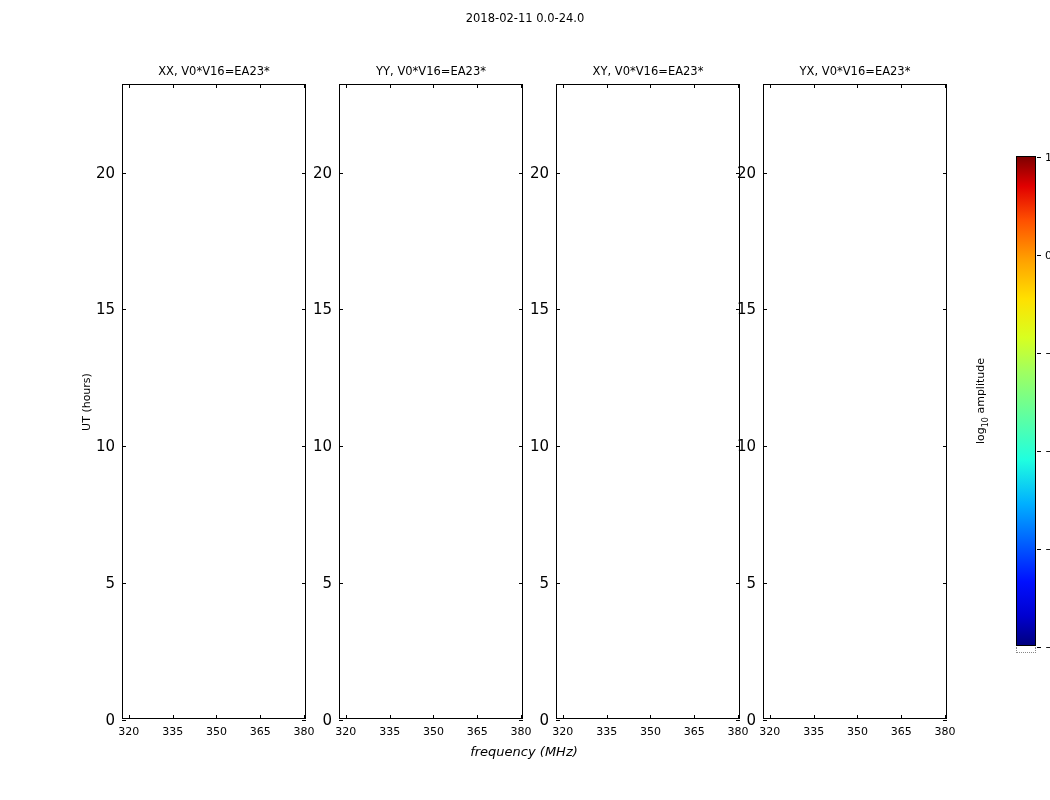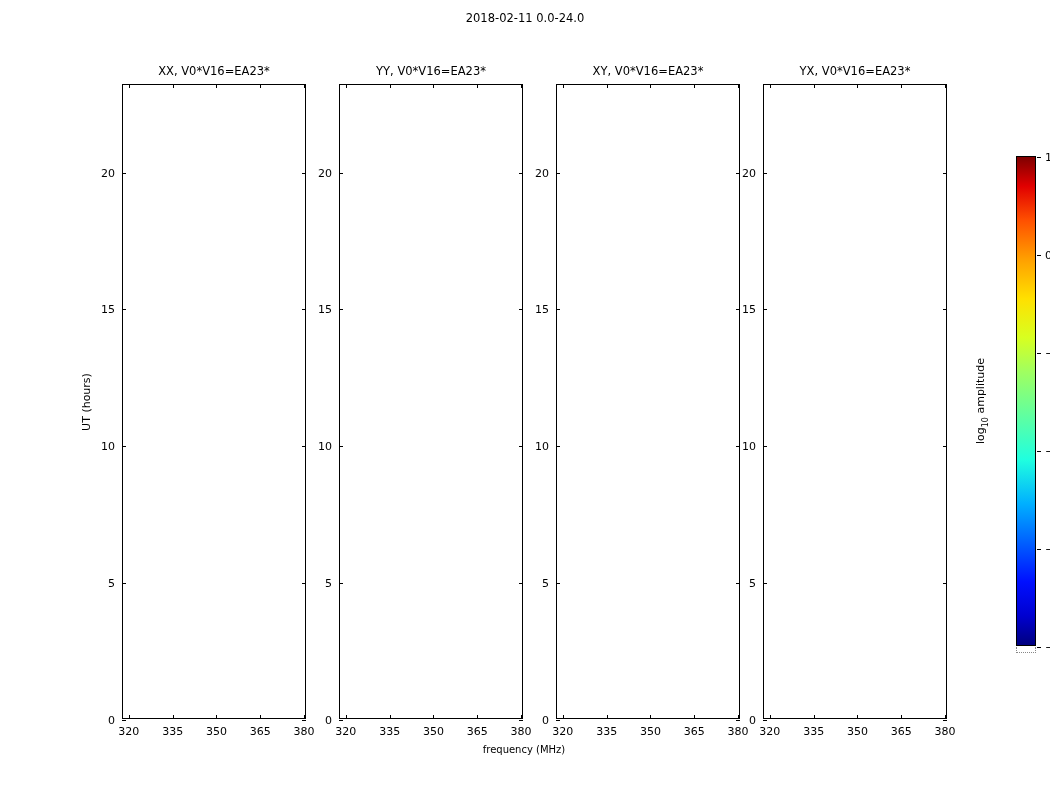--- a/index.html
+++ b/index.html
@@ -74,41 +74,42 @@
   .ytick-right {
     position: absolute;
     right: -1px;
     width: 4px;
     height: 1px;
     background: #000;
   }
   .yticklabel {
     position: absolute;
     left: -8px;
-    font-size: 11px;
+    font-size: 15px;
     transform: translate(-100%, -50%);
     white-space: nowrap;
   }
   .ylabel {
     position: absolute;
     left: 86px;
     top: 402px;
     font-size: 11px;
     transform: translate(-50%, -50%) rotate(-90deg);
     transform-origin: center center;
     white-space: nowrap;
   }
   .xlabel {
     position: absolute;
     top: 744px;
     left: 424px;
     width: 200px;
     text-align: center;
-    font-size: 10px;
-    white-space: nowrap;
+    font-size: 13px;
+    white-space: nowrap;
+    font-style: italic;
   }
   
   #cbar {
     position: absolute;
     left: 1016px;
     top: 156px;
     width: 20px;
     height: 490px;
     box-sizing: border-box;
     border: 1px solid #000;

